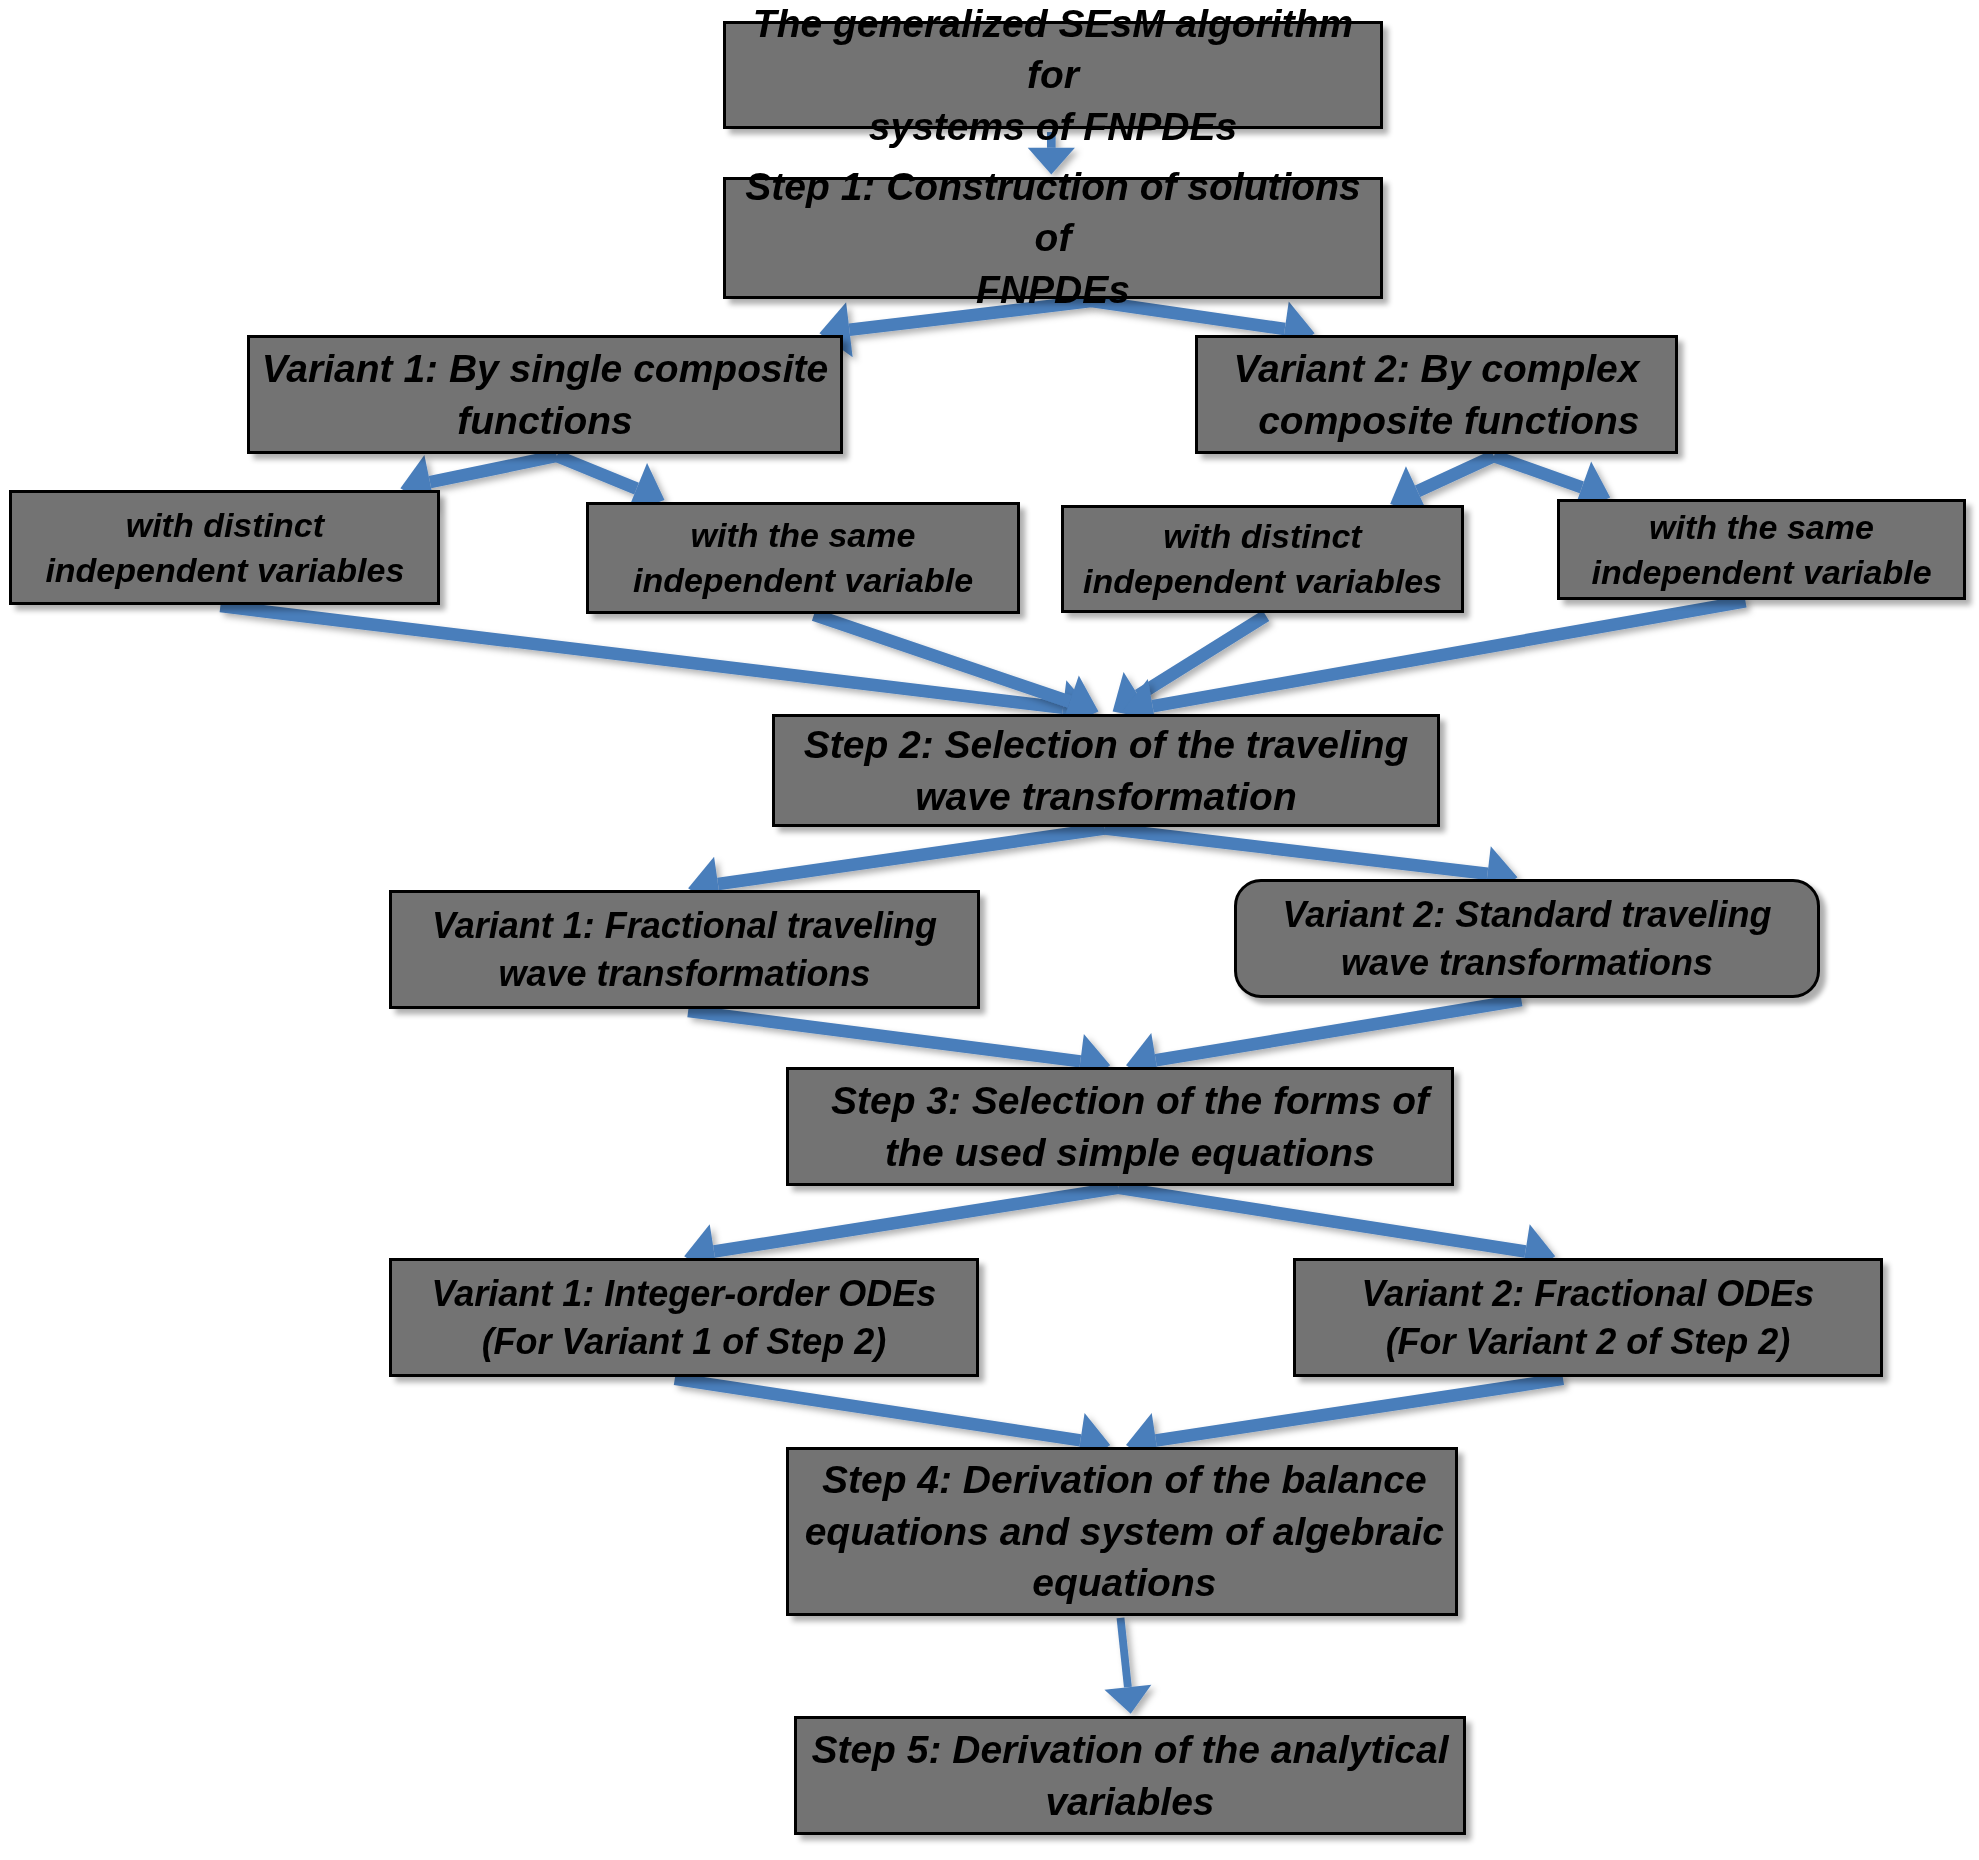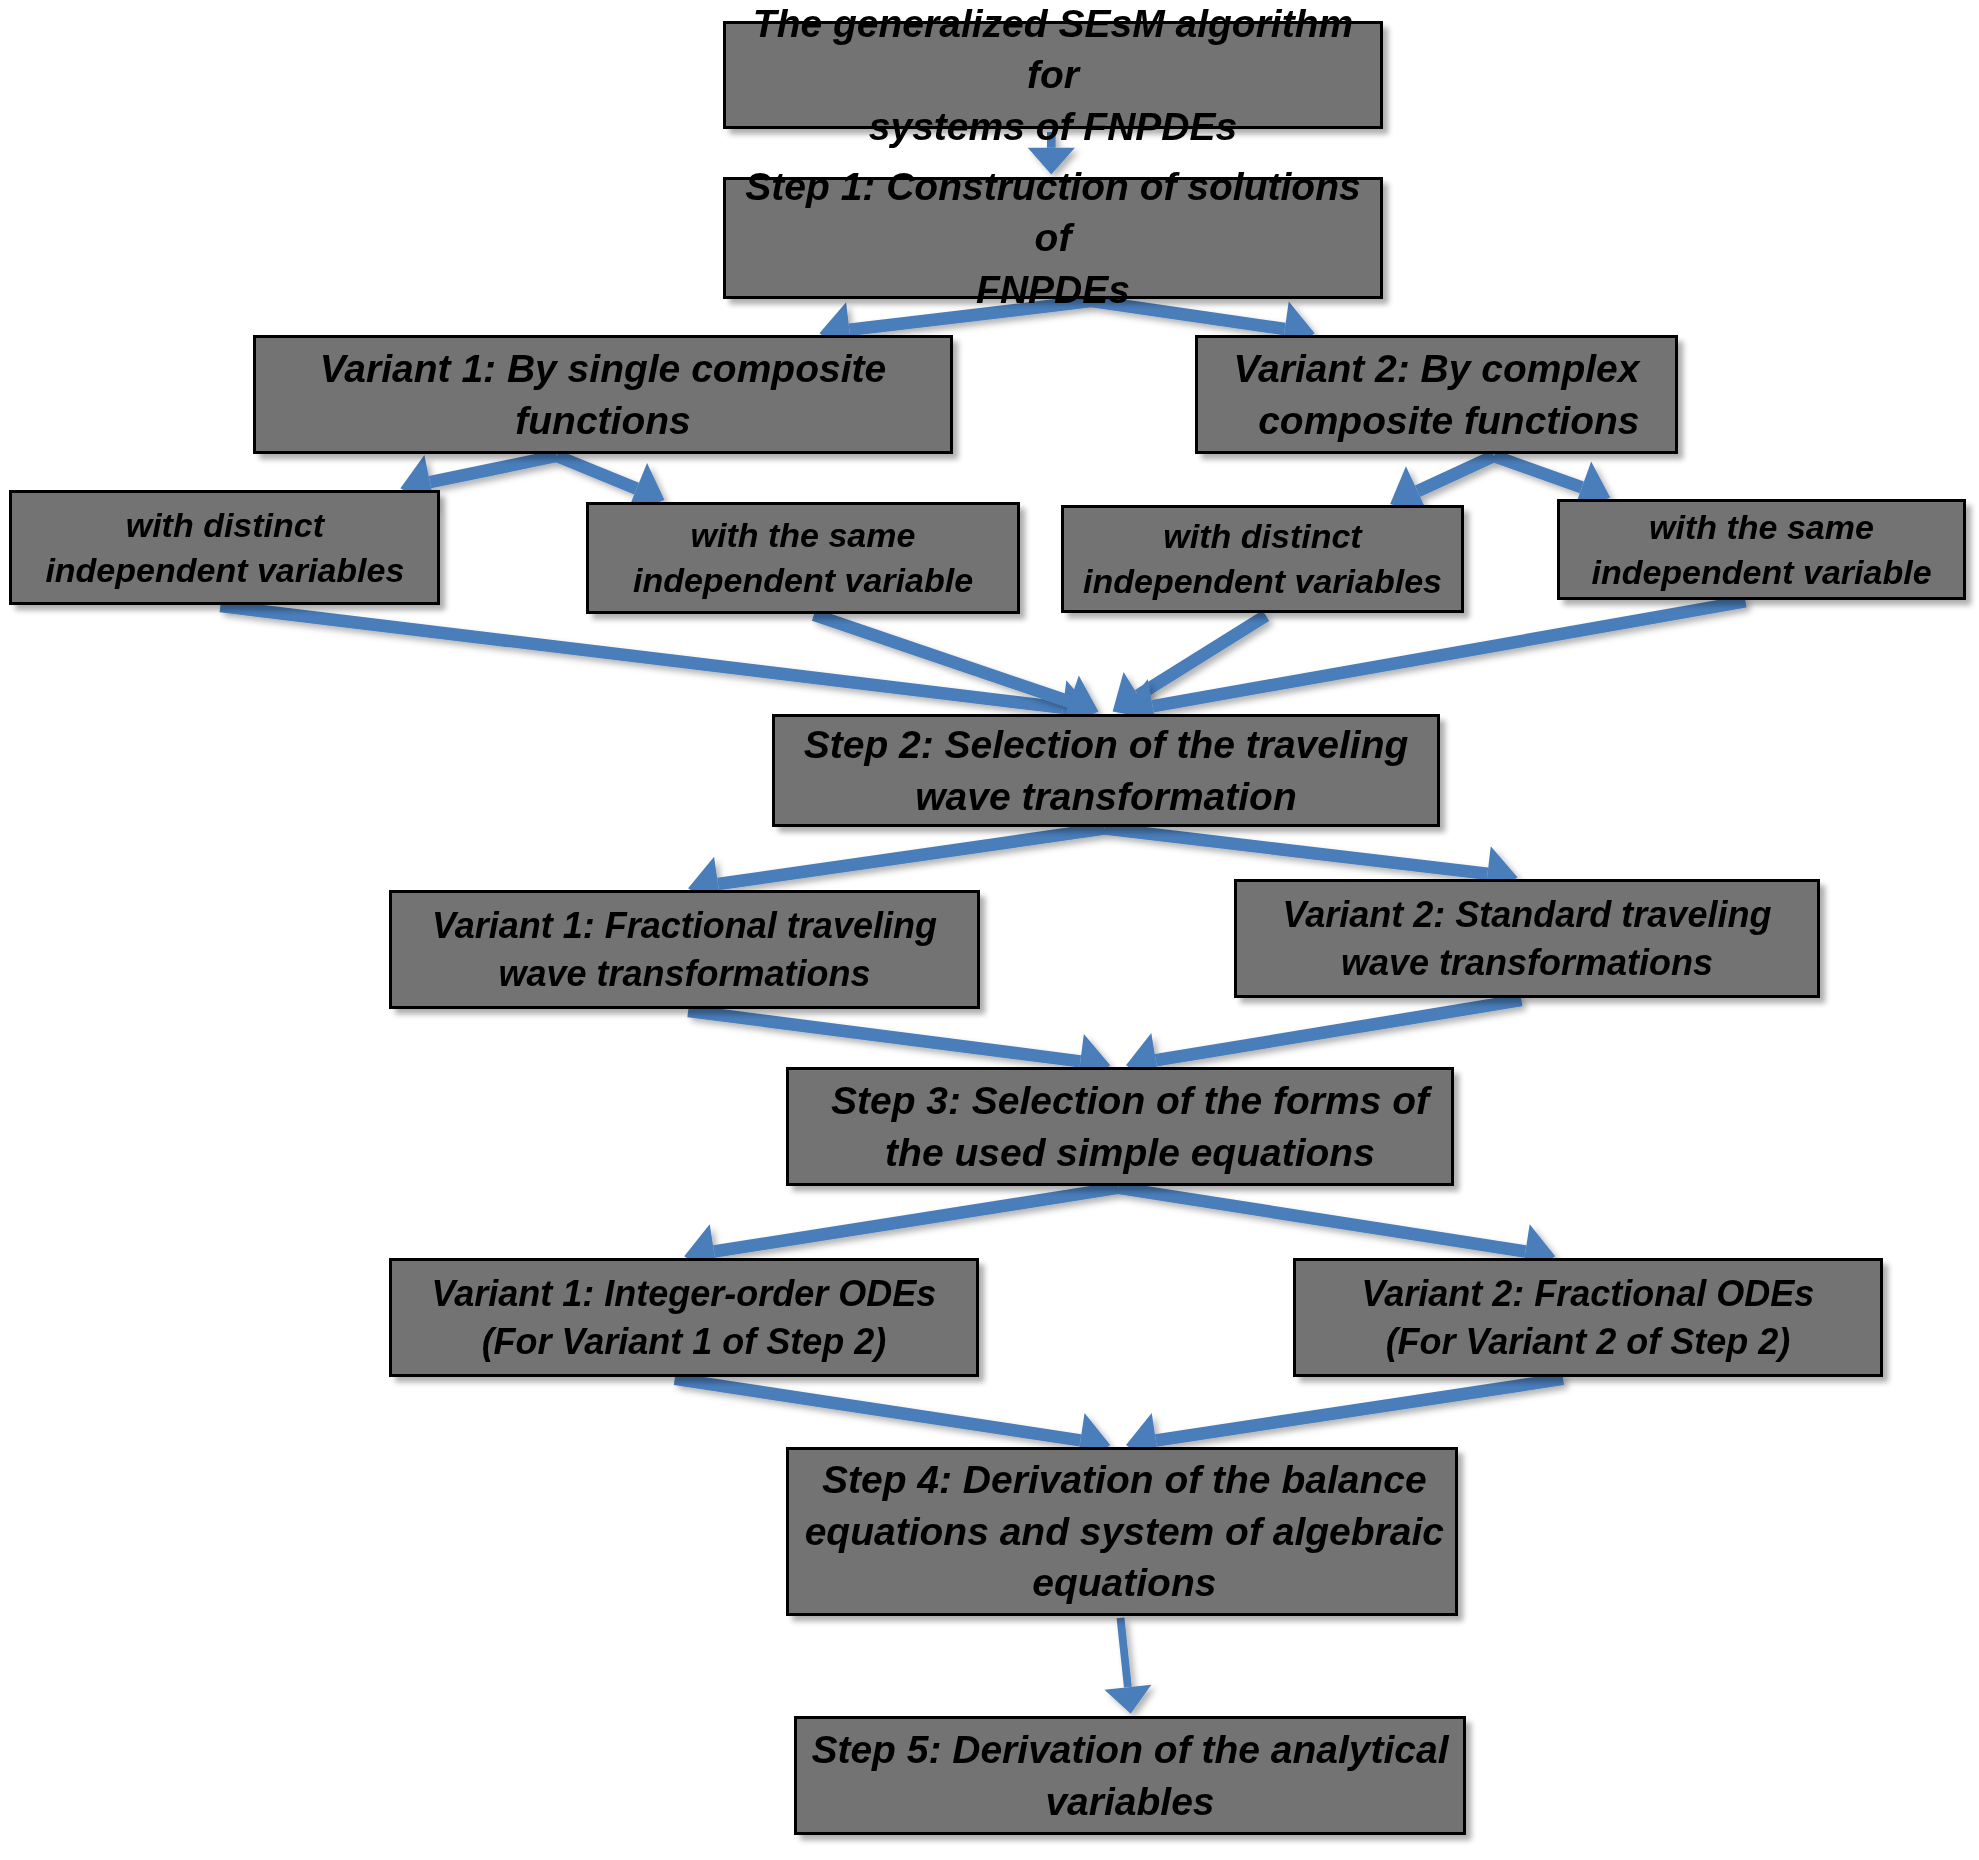--- a/index.html
+++ b/index.html
@@ -143,21 +143,21 @@
 
   <div id="nodes">
       <div class="node" style="left: 723px; top: 21px; width: 660px; height: 108px; border-color: rgb(0, 0, 0);">
         <div class="label t-big">The generalized SEsM algorithm for
 systems of FNPDEs</div>
       </div>
       <div class="node" style="left: 723px; top: 177px; width: 660px; height: 122px; border-color: rgb(0, 0, 0);">
         <div class="label t-big">Step 1: Construction of solutions of
 FNPDEs</div>
       </div>
-      <div class="node" style="left: 253px; top: 335px; width: 700px; height: 119px; border-color: rgb(0, 0, 0);">
+      <div class="node" style="left: 247px; top: 335px; width: 596px; height: 119px; border-color: rgb(0, 0, 0);">
         <div class="label t-big">Variant 1: By single composite
 functions</div>
       </div>
       <div class="node" style="left: 1195px; top: 335px; width: 483px; height: 119px; border-color: rgb(0, 0, 0); text-align: right;">
         <div class="label t-big">Variant 2: By complex
 composite functions</div>
       </div>
       <div class="node" style="left: 9.4px; top: 490px; width: 431px; height: 115px; border-color: rgb(0, 0, 0);">
         <div class="label t-sm">with distinct
 independent variables</div>
@@ -175,21 +175,21 @@
 independent variable</div>
       </div>
       <div class="node" style="left: 772px; top: 714px; width: 668px; height: 113px; border-color: rgb(0, 0, 0);">
         <div class="label t-big">Step 2: Selection of the traveling
 wave transformation</div>
       </div>
       <div class="node" style="left: 389px; top: 890px; width: 591px; height: 119px; border-color: rgb(0, 0, 0);">
         <div class="label t-mid">Variant 1: Fractional traveling
 wave transformations</div>
       </div>
-      <div class="node" style="left: 1234px; top: 879px; width: 586px; height: 119px; border-color: rgb(0, 0, 0);">
+      <div class="node" style="left: 1234px; top: 879px; width: 586px; height: 119px; border-color: rgb(0, 0, 0); border-radius: 27px;">
         <div class="label t-mid">Variant 2: Standard traveling
 wave transformations</div>
       </div>
       <div class="node" style="left: 786px; top: 1067px; width: 668px; height: 119px; border-color: rgb(0, 0, 0); padding-left: 20px;">
         <div class="label t-big">Step 3: Selection of the forms of
 the used simple equations</div>
       </div>
       <div class="node" style="left: 389px; top: 1258px; width: 590px; height: 119px; border-color: rgb(0, 0, 0);">
         <div class="label t-mid">Variant 1: Integer-order ODEs
 (For  Variant 1 of Step 2)</div>

